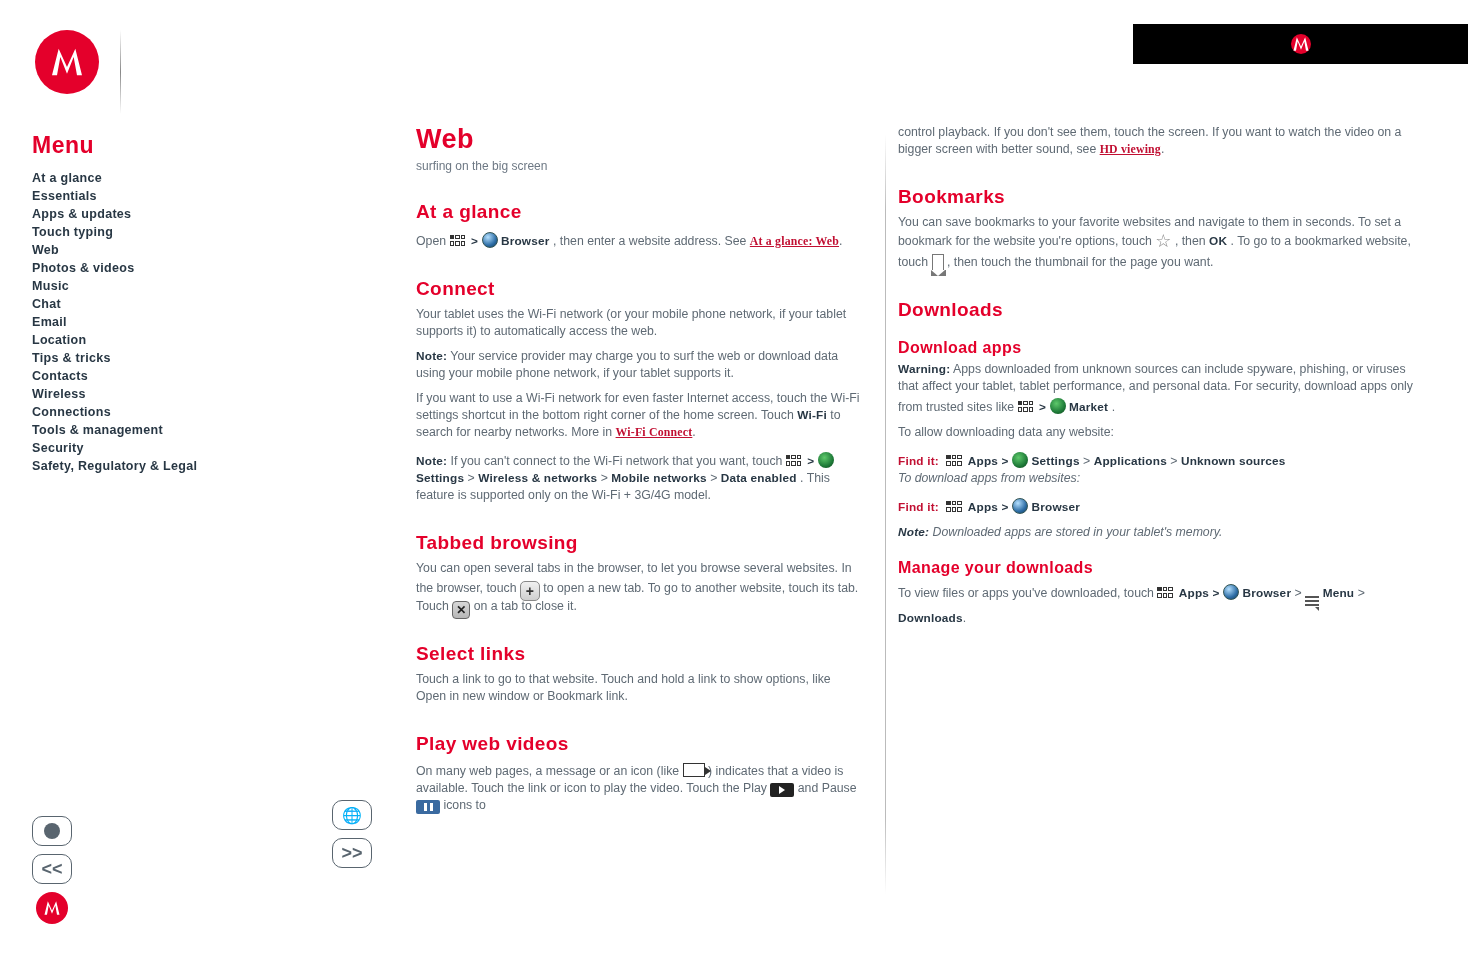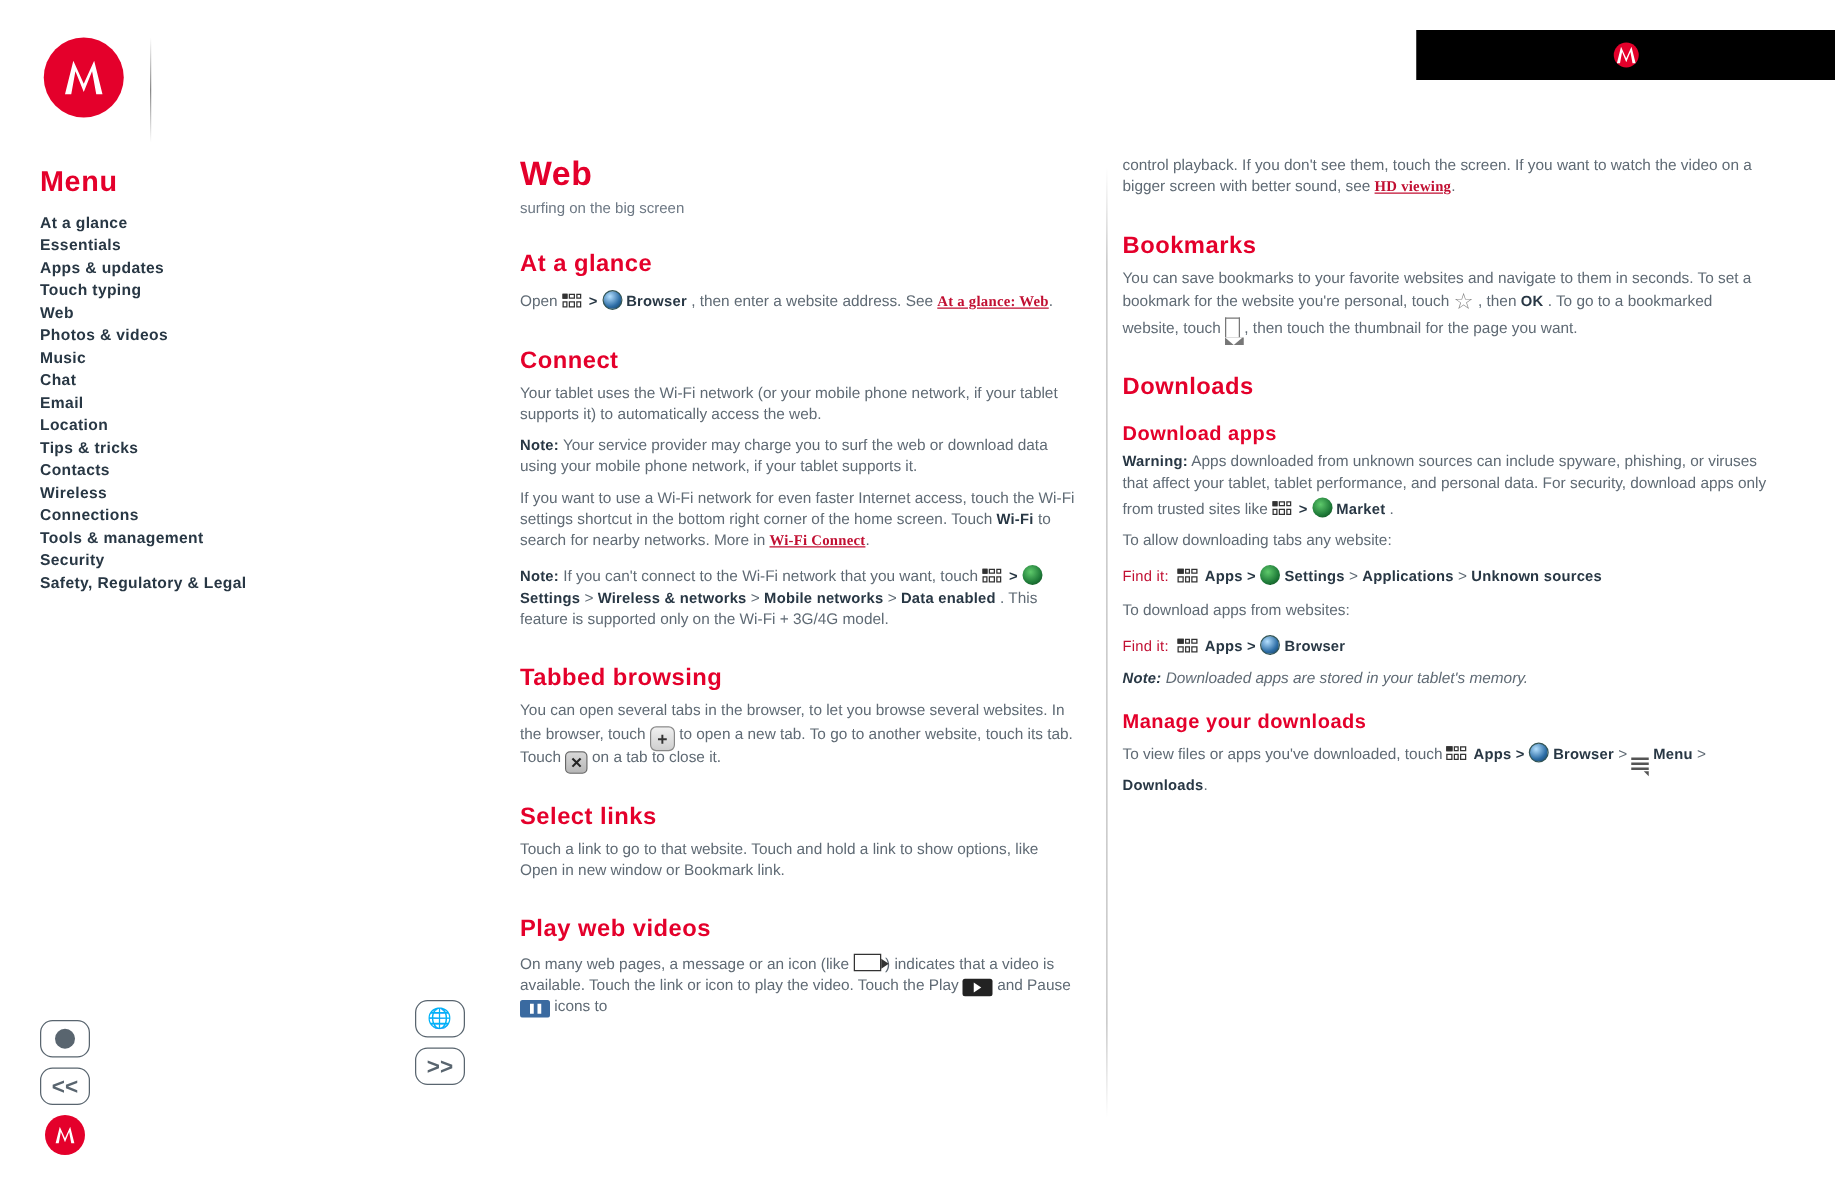--- a/index.html
+++ b/index.html
@@ -162,21 +162,21 @@
     font-size: 16px;
     margin-bottom: 4px;
     margin-top: 18px;
     font-family: Arial Black, Arial, sans-serif;
   }
   .body {
     font-size: 12.3px; line-height: 17px; color: #5f6a74;
   }
   .body b { color: #283744; font-weight: 800; font-family: Arial Black, Arial, sans-serif; letter-spacing: .2px; font-size: 11.8px;}
   .link-inline { color: #c10f32; font-weight: 800; text-decoration: underline; font-family: Liberation Serif, serif; letter-spacing: .2px; font-size: 11.8px; cursor:pointer;}
-  .find-link { color: #c10f32; font-weight: 400; font-family: Arial Black, Arial, sans-serif; letter-spacing: .2px; font-size: 11.8px; cursor:pointer;}
+  .find-link { color: #c10f32; font-weight: 700; font-family: Arial Black, Arial, sans-serif; letter-spacing: .2px; font-size: 11.8px; cursor:pointer;}
 
   
   .grid-icon {
     display: inline-flex; vertical-align: middle; gap: 1px; flex-wrap: wrap; width: 18px; height: 12px;
     position: relative; top: -1px;
   }
   .grid-icon span { width: 4.5px; height: 4.5px; border: 1px solid #333; background: #fff; }
   .grid-icon span:first-child { background: #333; }
   .globe-icon {
     display: inline-block; width: 16px; height: 16px; border-radius: 50%;
@@ -387,21 +387,21 @@
 </div>
 
 <div class="col col2">
   <div class="body">
     <span>control playback. If you don't see them, touch the screen. If you want to watch the video on a bigger screen with better sound, see </span>
     <span class="link-inline">HD viewing</span><span>.</span>
   </div>
 
   <div class="h2">Bookmarks</div>
   <div class="body">
-    <span>You can save bookmarks to your favorite websites and navigate to them in seconds. To set a bookmark for the website you're personal, touch </span>
+    <span>You can save bookmarks to your favorite websites and navigate to them in seconds. To set a bookmark for the website you're options, touch </span>
     <span class="star-out">☆</span>
     <span>, then </span>
     <b>OK</b>
     <span>. To go to a bookmarked website, touch </span>
     <span class="bkmk-out"></span>
     <span>, then touch the thumbnail for the page you want.</span>
   </div>
 
   <div class="h2">Downloads</div>
   <div class="h3">Download apps</div>
@@ -414,41 +414,41 @@
         <span></span>
         <span></span>
         <span></span>
         <span></span>
       </span>
     <b> &gt; </b>
     <span class="market-icon"></span>
     <b> </b><b>Market</b>
     <span>.</span>
   </div>
-  <div class="body" style="margin-top:8px;">To allow downloading tabs any website:</div>
+  <div class="body" style="margin-top:8px;">To allow downloading data any website:</div>
   <div class="body find-wrap">
     <span class="find-link">Find it:</span>
     <span class="grid-icon" style="margin-left:4px;">
         <span></span>
         <span></span>
         <span></span>
         <span></span>
         <span></span>
         <span></span>
       </span>
     <b> Apps &gt; </b>
     <span class="market-icon"></span>
     <b> </b><b>Settings</b>
     <span> &gt; </span>
     <b>Applications</b>
     <span> &gt; </span>
     <b>Unknown sources</b>
   </div>
 
-  <div class="body" style="margin-top:10px;">To download apps from websites:</div>
+  <div class="body" style="margin-top:0;font-style:italic;">To download apps from websites:</div>
   <div class="body find-wrap">
     <span class="find-link">Find it:</span>
     <span class="grid-icon" style="margin-left:4px;">
         <span></span>
         <span></span>
         <span></span>
         <span></span>
         <span></span>
         <span></span>
       </span>

